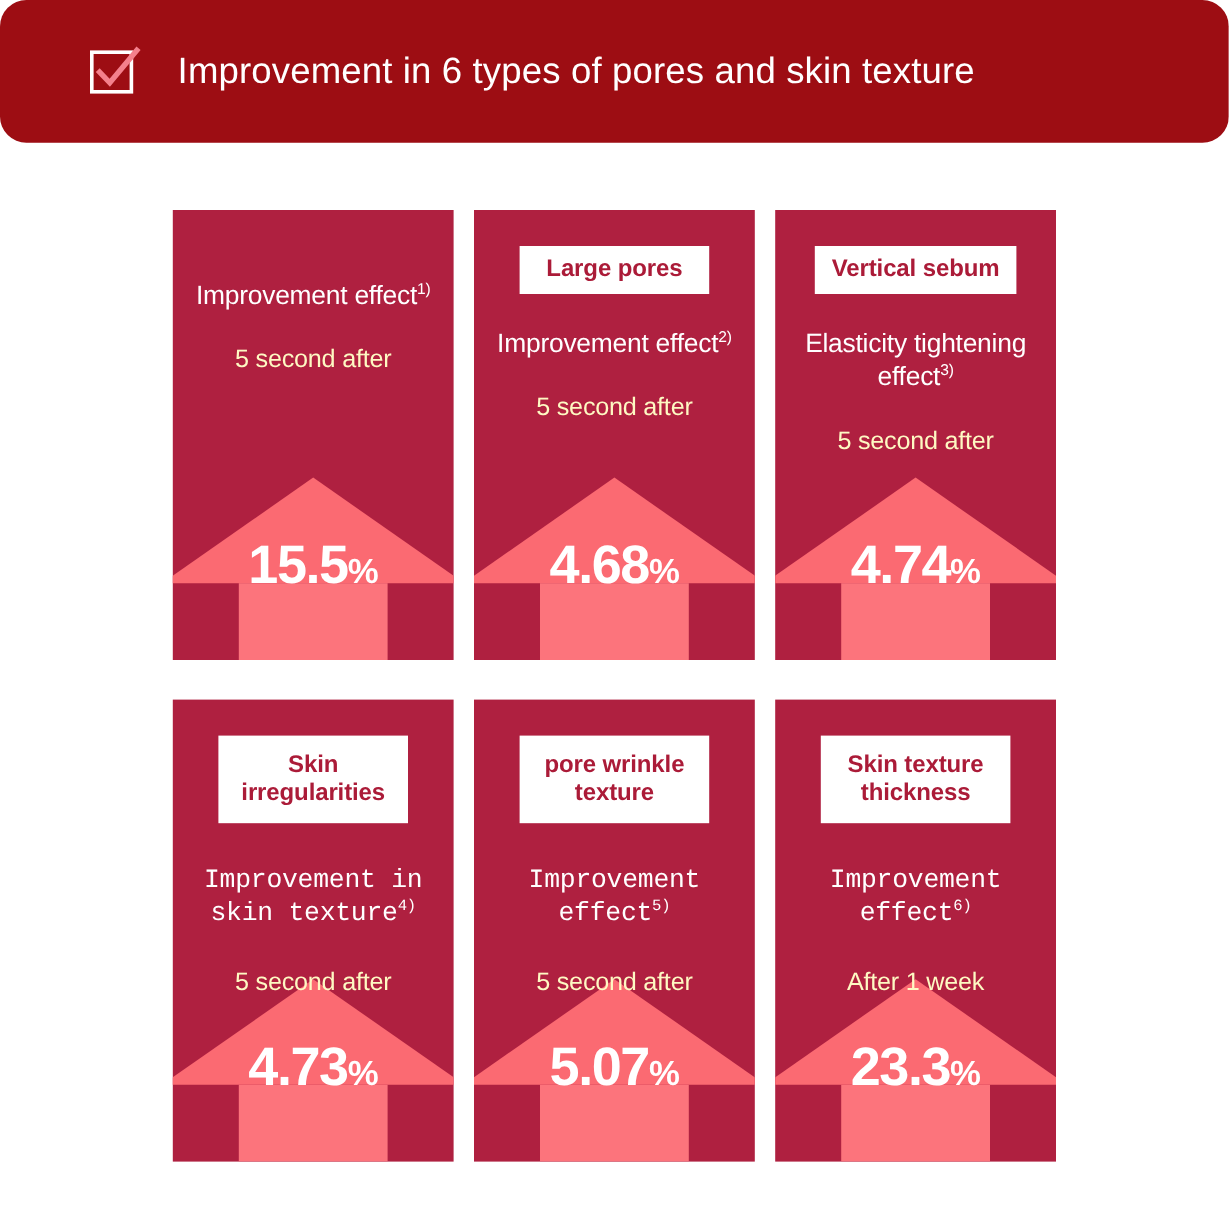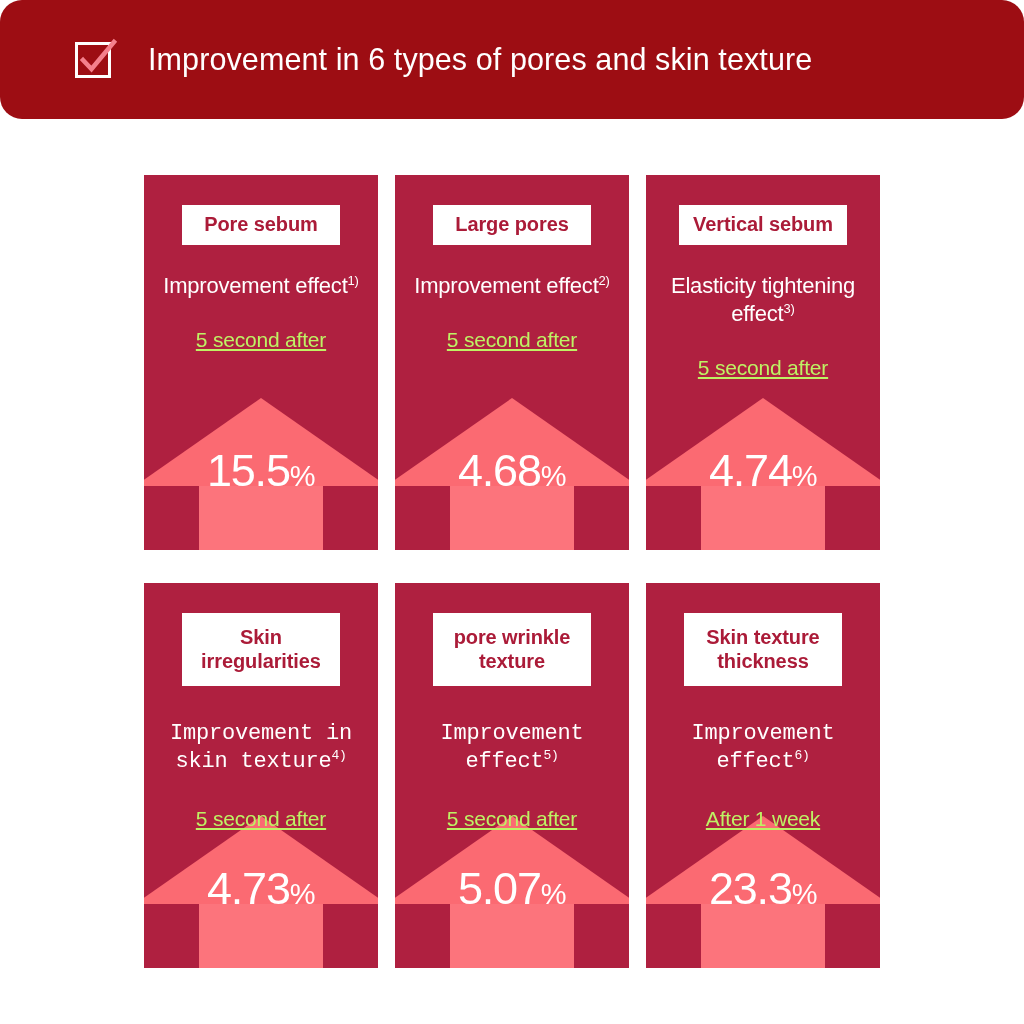--- a/index.html
+++ b/index.html
@@ -134,38 +134,37 @@
     margin-top: 27px;
     letter-spacing: -0.2px;
   }
   .subtitle sup {
     font-size: 13px;
     vertical-align: super;
     line-height: 0;
   }
 
   .timing {
-    color: #bef264;
+    color: #fef9c3;
     font-size: 21px;
     text-align: center;
     margin-top: 28px;
     letter-spacing: -0.2px;
     white-space: nowrap;
-    text-decoration: underline;
   }
 
   .value {
     position: absolute;
     z-index: 3;
     left: 0;
     right: 0;
     bottom: 57px;
     text-align: center;
     color: #ffffff;
-    font-weight: normal;
+    font-weight: bold;
     font-size: 45px;
     letter-spacing: -1.2px;
     line-height: 1;
     margin-top: 24px;
   }
   .value .pct {
     font-size: 29px;
     letter-spacing: -0.5px;
   }
 
@@ -189,21 +188,20 @@
   </div>
 
   <div class="cards-grid">
 
     <div class="card">
       <div class="arrow">
         <div class="head"></div>
           <div class="shaft"></div>
       </div>
       <div class="card-inner">
-        <div class="chip">Pore sebum</div>
         <div class="subtitle">
           <span>Improvement effect</span><sup>1)</sup>
         </div>
         <div class="timing">5 second after</div>
       </div>
       <div class="value"><span>15.5</span><span class="pct">%</span></div>
     </div>
 
     <div class="card">
       <div class="arrow">

